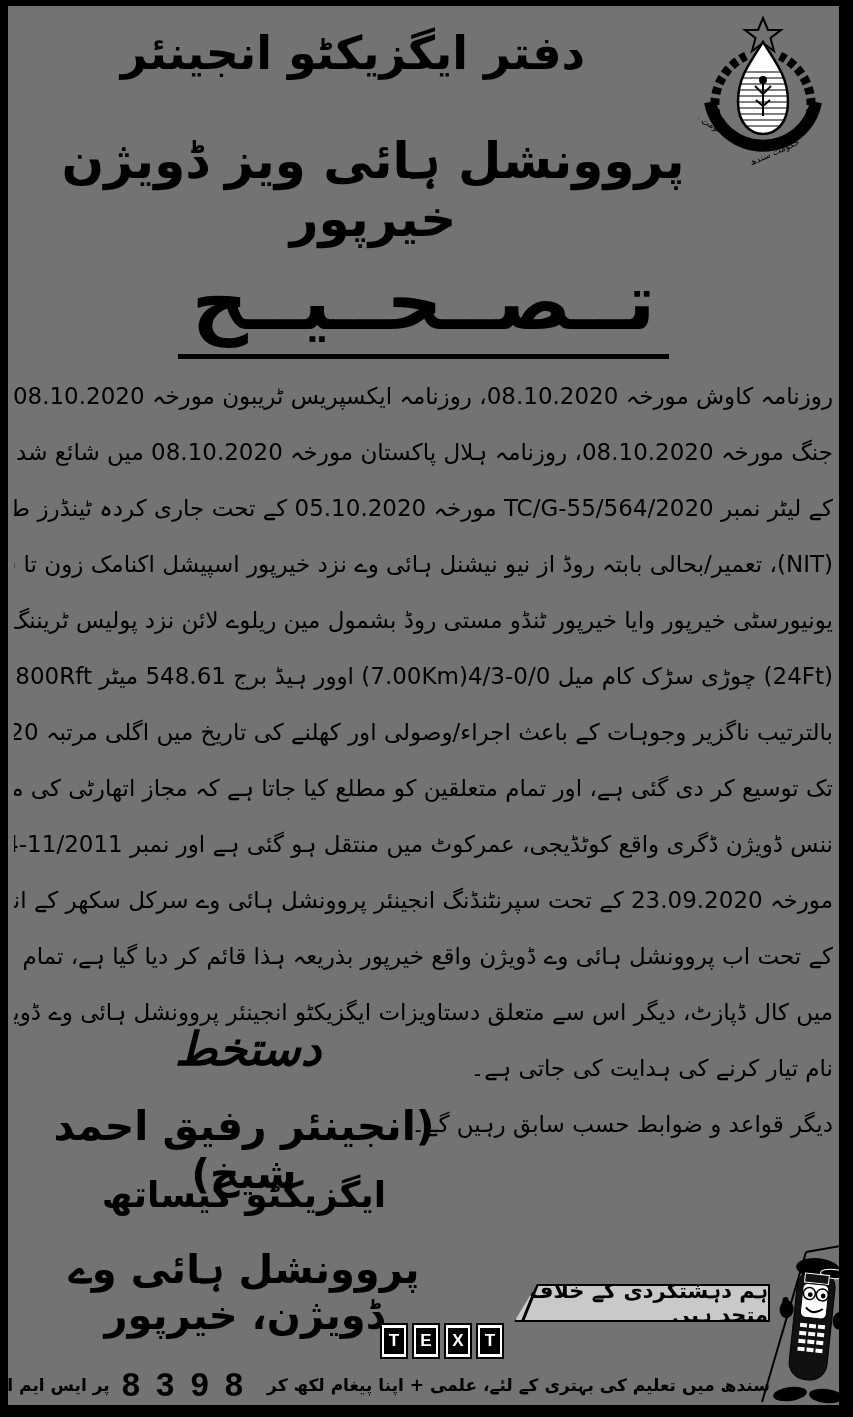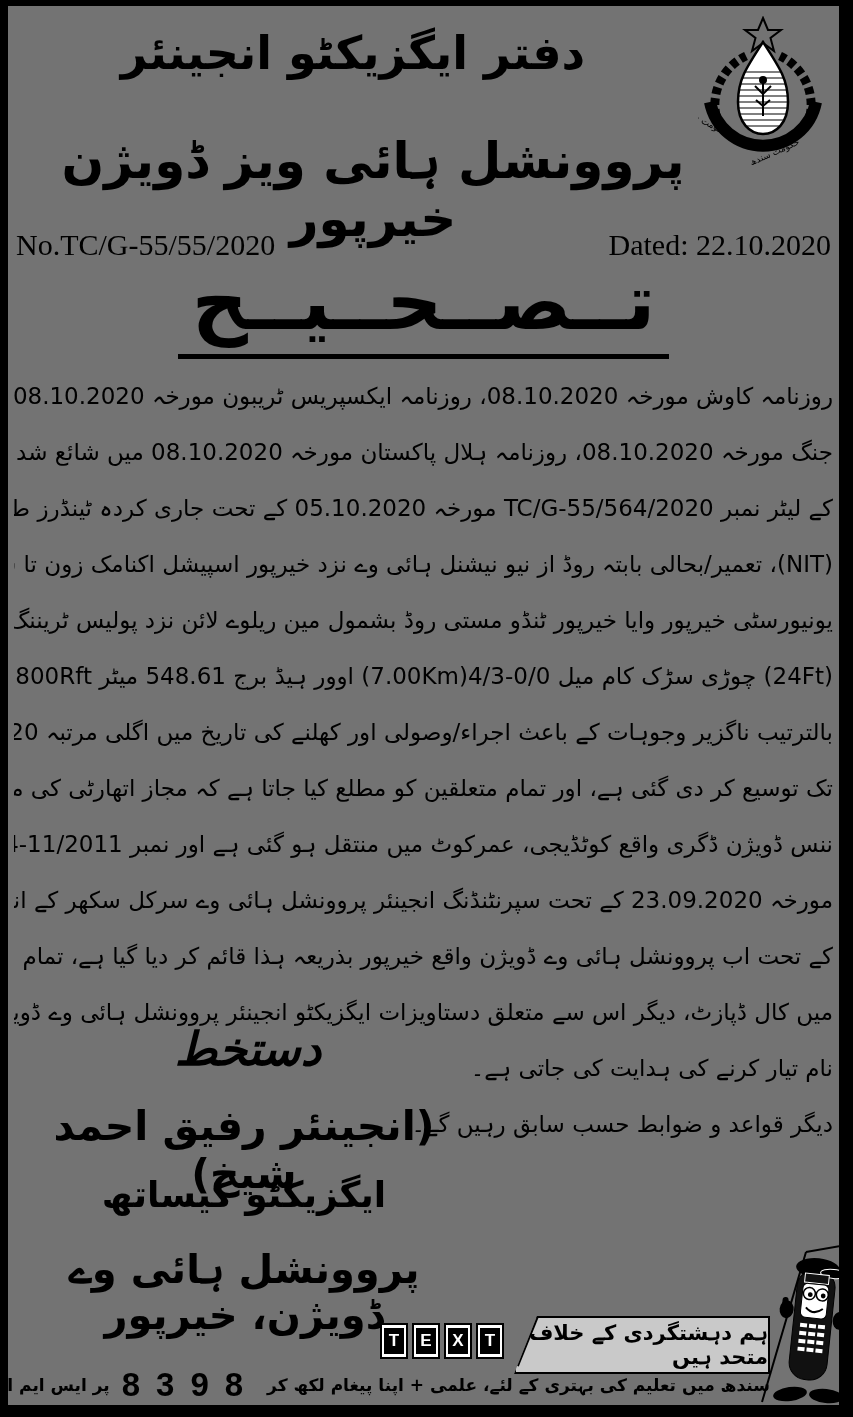--- a/index.html
+++ b/index.html
@@ -46,21 +46,21 @@
   .ribbon{left:0;top:1366px;width:308px;height:37px;background:#000;color:#fff;
           display:flex;align-items:center;justify-content:center;direction:rtl;
           font-size:25px;font-weight:bold;word-spacing:10px;
           clip-path:polygon(0 0,94% 0,100% 50%,94% 100%,0 100%,4% 55%,0 35%);}
   .tiles{left:372px;top:1314px;width:132px;height:42px;display:flex;gap:4px;align-items:center;}
   .tile{width:28px;height:36px;border:2px solid #000;background:#fff;box-sizing:border-box;
         display:flex;align-items:center;justify-content:center;}
   .tile-in{width:20px;height:26px;background:#000;color:#fff;font-weight:bold;font-size:17px;
            display:flex;align-items:center;justify-content:center;
            font-family:"Liberation Sans",sans-serif;}
-  .slogan{left:506px;top:1310px;width:256px;height:58px;background:#c9c9c9;border:2px solid #000;
+  .slogan{left:506px;top:1278px;width:256px;height:38px;background:#c9c9c9;border:2px solid #000;
           box-sizing:border-box;display:flex;align-items:center;justify-content:center;
           direction:rtl;font-size:21px;font-weight:bold;color:#000;
           clip-path:polygon(9% 0,100% 0,100% 100%,0 100%);}
   .slogan-slash{position:absolute;left:10px;top:-4px;width:3px;height:54px;background:#000;
                 transform:rotate(22deg);}
   .smsrow{left:300px;top:1356px;width:462px;height:46px;direction:rtl;display:flex;
           align-items:center;justify-content:flex-start;gap:8px;color:#000;}
   .sms-txt{font-size:17px;font-weight:bold;white-space:nowrap;}
   .sms-num{font-family:"Liberation Sans",sans-serif;font-size:33px;font-weight:bold;
            letter-spacing:16px;direction:ltr;white-space:nowrap;padding-left:4px;}
@@ -107,24 +107,20 @@
           <line x1="65" y1="78" x2="73" y2="70"></line>
         <line x1="65" y1="90" x2="58" y2="84"></line>
           <line x1="65" y1="90" x2="72" y2="84"></line>
         <circle cx="65" cy="64" r="3"></circle>
       </g>
 
       <text x="28" y="120" font-size="9" transform="rotate(28 28 120)" direction="rtl">حکومت سندھ</text>
       <text x="102" y="128" font-size="9" transform="rotate(-24 102 128)" direction="rtl">حکومت سندھ</text>
     </svg>
 
-    <div class="abs refline">
-      <span class="refno">No.TC/G-55/55/2020</span>
-      <span class="dated">Dated: 22.10.2020</span>
-    </div>
 
     <div class="abs headwrap">
       <span class="headword">تــصــحــیــح</span>
     </div>
 
     <div class="abs body">
       <div class="bline">روزنامہ کاوش مورخہ 08.10.2020، روزنامہ ایکسپریس ٹریبون مورخہ 08.10.2020، روزنامہ</div>
       <div class="bline">جنگ مورخہ 08.10.2020، روزنامہ ہلال پاکستان مورخہ 08.10.2020 میں شائع شدہ دفتر ہذا</div>
       <div class="bline">کے لیٹر نمبر TC/G-55/564/2020 مورخہ 05.10.2020 کے تحت جاری کردہ ٹینڈرز طلبی نوٹس</div>
       <div class="bline">(NIT)، تعمیر/بحالی بابتہ روڈ از نیو نیشنل ہائی وے نزد خیرپور اسپیشل اکنامک زون تا شاہ عبداللطیف</div>

